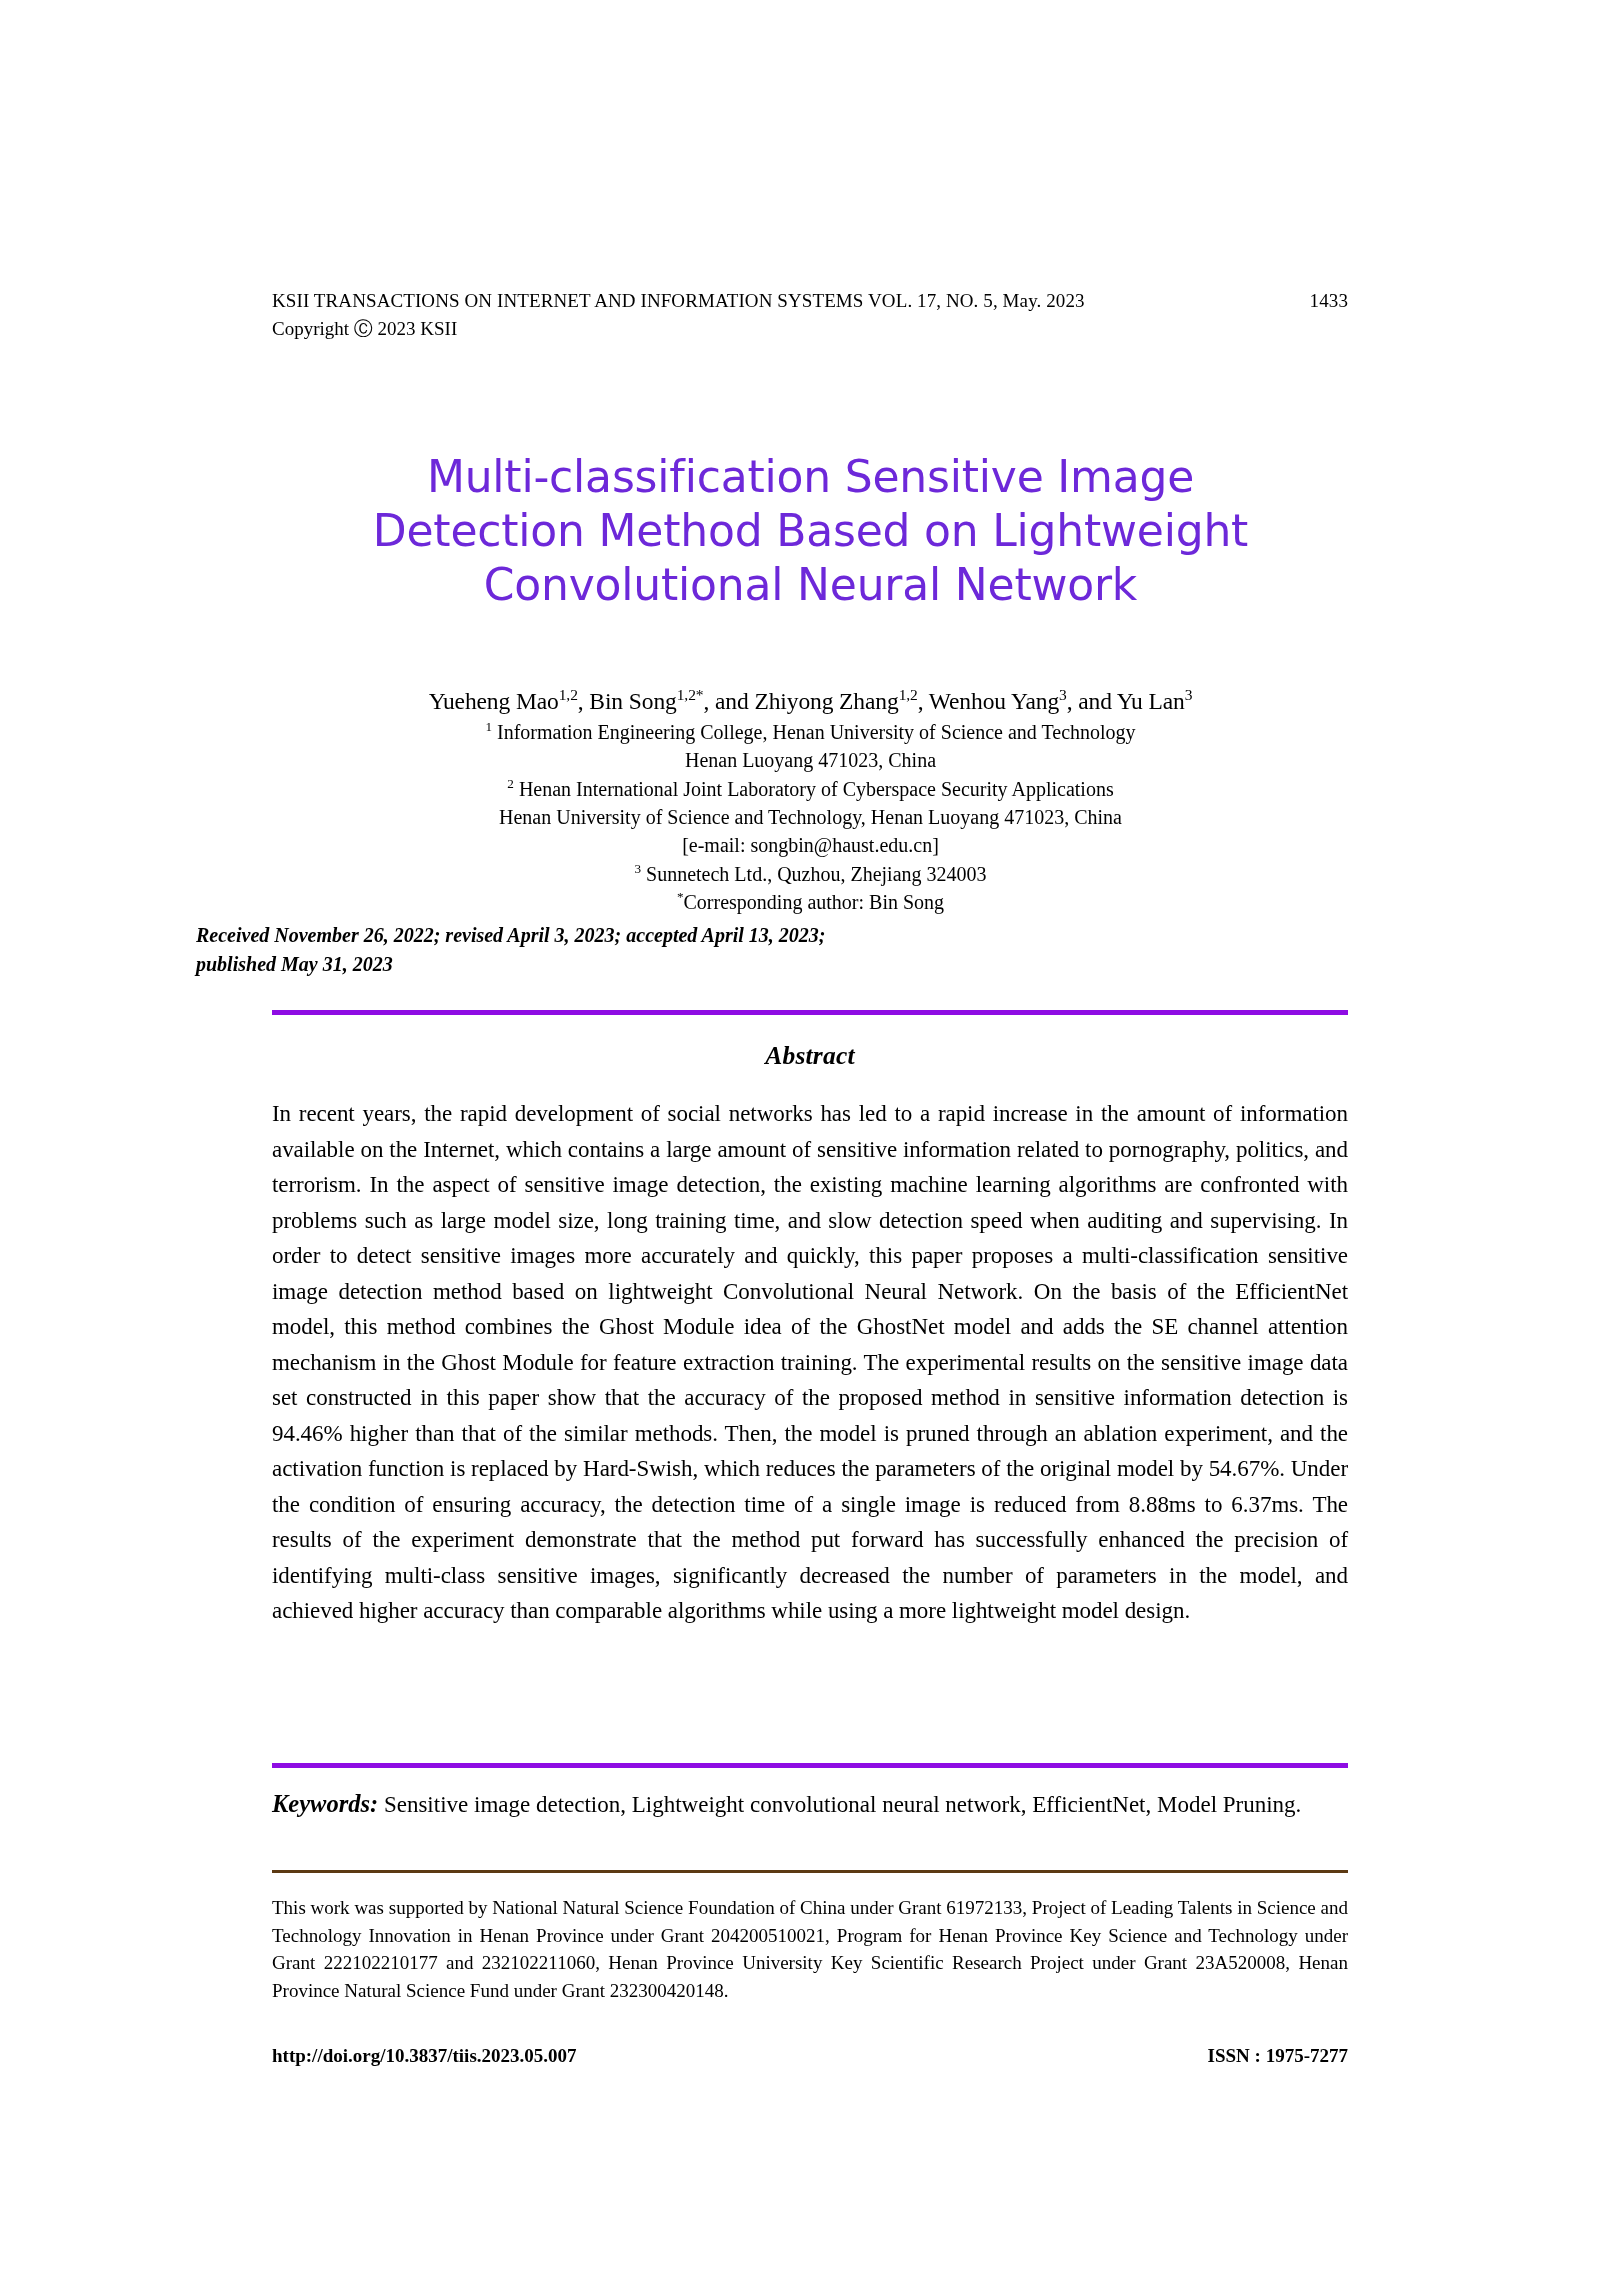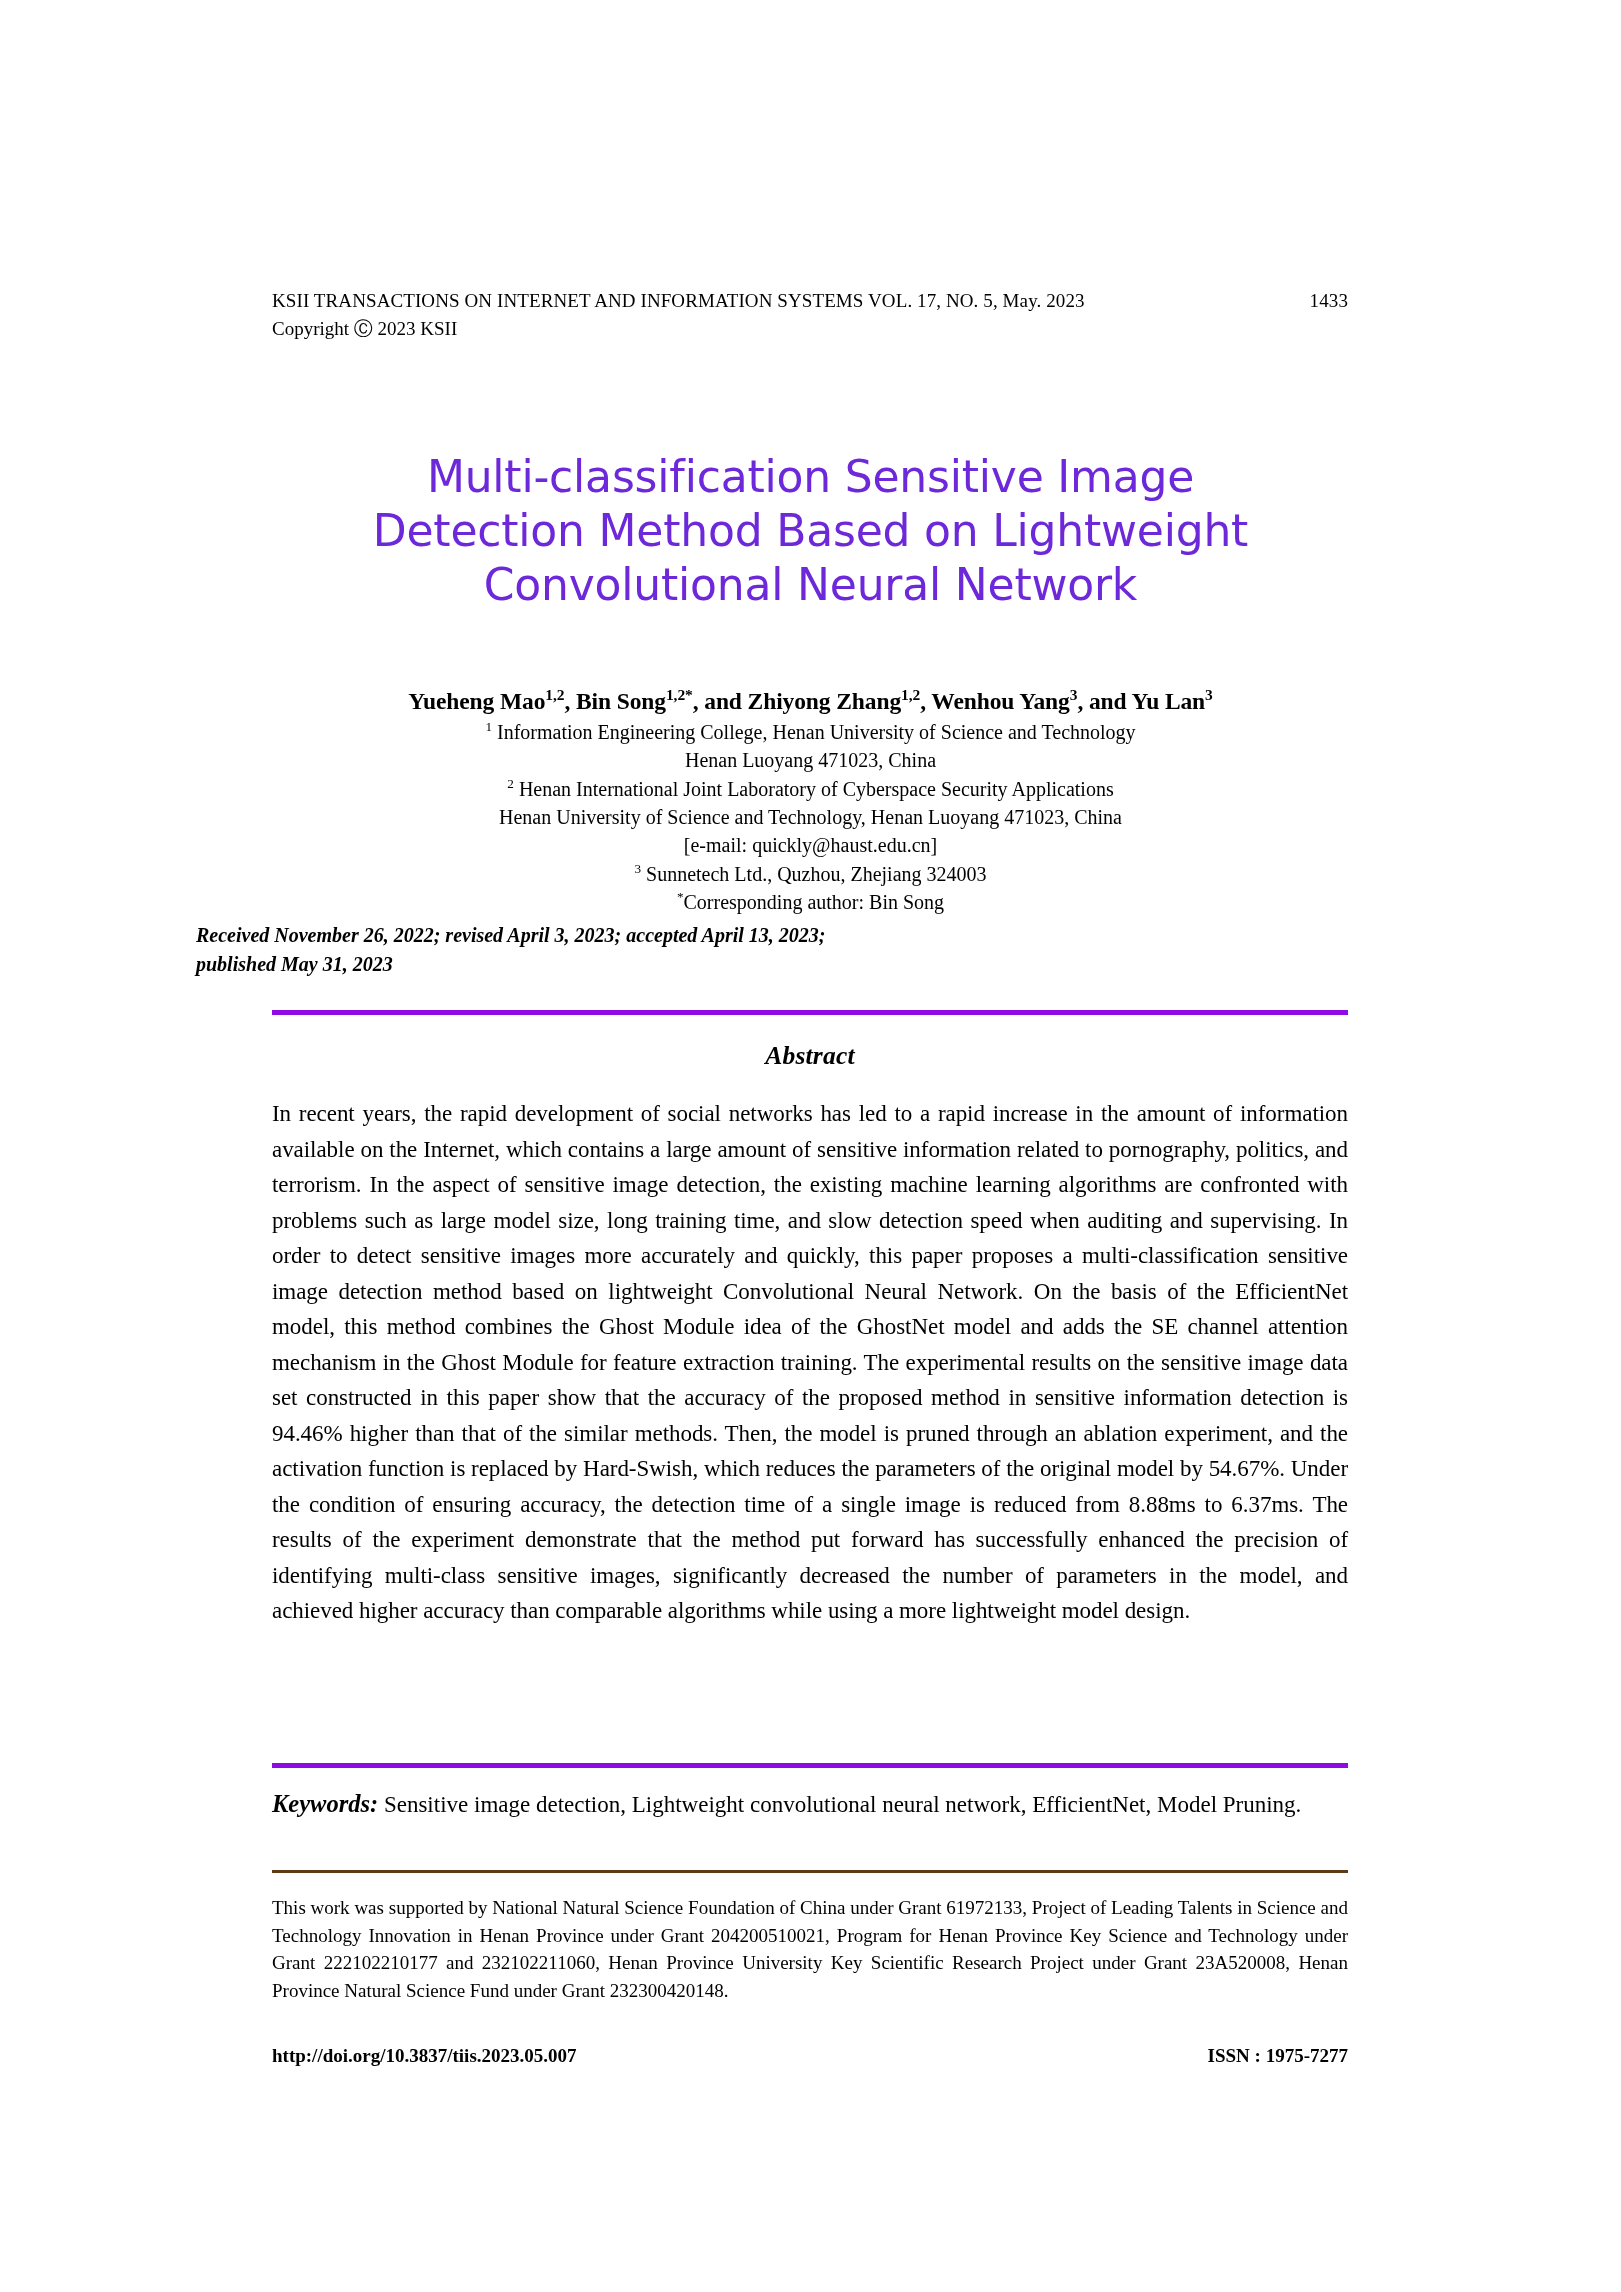--- a/index.html
+++ b/index.html
@@ -65,21 +65,21 @@
   
   .authors {
     position: absolute;
     left: 196px;
     top: 686px;
     width: 1229px;
     text-align: center;
   }
   .author-line {
     font-size: 23.5px;
-    font-weight: bold;
+    font-weight: normal;
     line-height: 1.35;
     letter-spacing: -0.1px;
   }
   .aff-line {
     font-size: 20px;
     line-height: 1.42;
   }
   sup {
     font-size: 0.66em;
     vertical-align: super;
@@ -207,21 +207,21 @@
 
   <div class="authors">
     <div class="author-line"><span>Yueheng Mao</span><sup>1,2</sup><span>, Bin Song</span><sup>1,2*</sup><span>, and Zhiyong Zhang</span><sup>1,2</sup><span>, Wenhou Yang</span><sup>3</sup><span>, and Yu Lan</span><sup>3</sup></div>
 
     <div class="aff-line"><sup>1</sup><span> Information Engineering College, Henan University of Science and Technology</span></div>
     <div class="aff-line">Henan Luoyang 471023, China</div>
 
     <div class="aff-line"><sup>2</sup><span> Henan International Joint Laboratory of Cyberspace Security Applications</span></div>
     <div class="aff-line">Henan University of Science and Technology, Henan Luoyang 471023, China</div>
 
-    <div class="aff-line">[e-mail: quickly@haust.edu.cn]</div>
+    <div class="aff-line">[e-mail: songbin@haust.edu.cn]</div>
 
     <div class="aff-line"><sup>3</sup><span> Sunnetech Ltd., Quzhou, Zhejiang 324003</span></div>
 
     <div class="aff-line"><sup>*</sup><span>Corresponding author: Bin Song</span></div>
   </div>
 
   <div class="dates">
     <div>Received November 26, 2022; revised April 3, 2023; accepted April 13, 2023;</div>
     <div>published May 31, 2023</div>
   </div>

